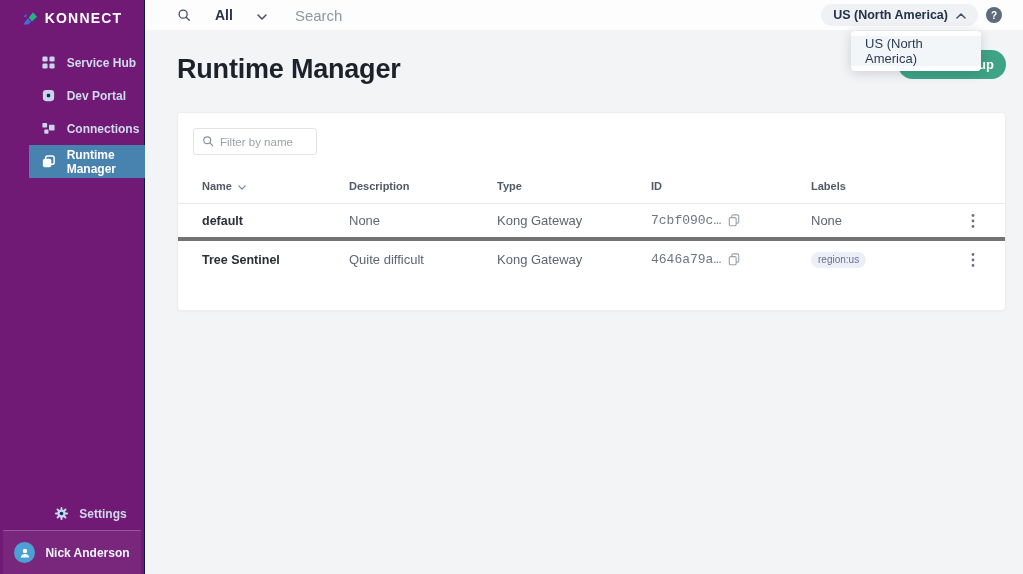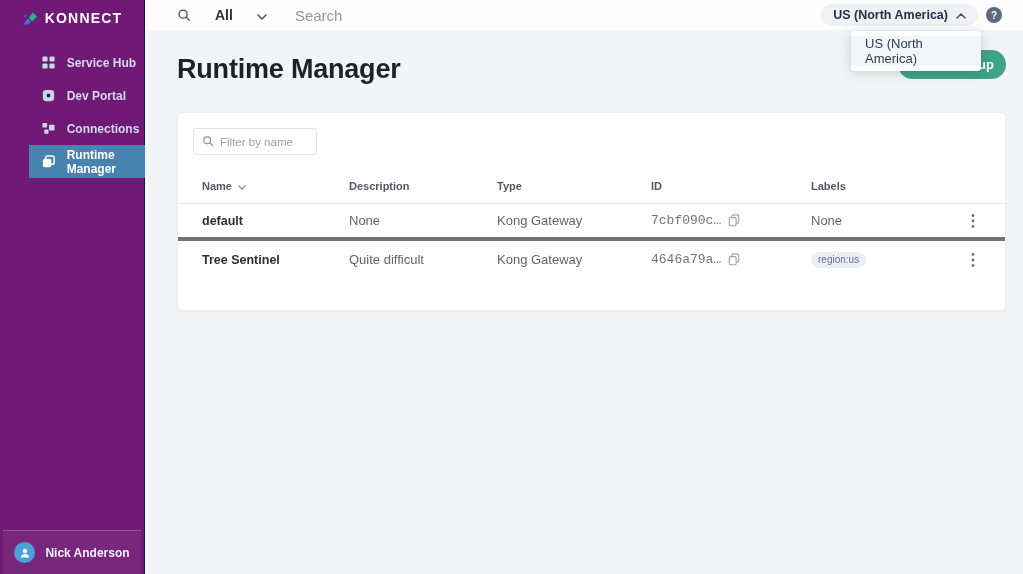--- a/index.html
+++ b/index.html
@@ -143,20 +143,33 @@
         </span>
         <span>Runtime Manager</span>
       </div>
 
     </nav>
 
     <div class="flex-spacer"></div>
 
     <nav class="nav" style="margin-top:0; margin-bottom:0;">
 
+      <div class="nav-item">
+        <span class="nav-icon">
+          <svg width="15" height="15" viewBox="0 0 16 16" fill="#c9d6ea">
+            <rect x="7" y="1" width="2" height="14" rx="1"></rect>
+            <rect x="7" y="1" width="2" height="14" rx="1" transform="rotate(45 8 8)"></rect>
+            <rect x="7" y="1" width="2" height="14" rx="1" transform="rotate(90 8 8)"></rect>
+            <rect x="7" y="1" width="2" height="14" rx="1" transform="rotate(135 8 8)"></rect>
+            <circle cx="8" cy="8" r="4.4"></circle>
+            <circle cx="8" cy="8" r="1.9" fill="#14295f"></circle>
+          </svg>
+        </span>
+        <span>Settings</span>
+      </div>
     </nav>
 
     <div class="user-row">
       <span class="avatar">
         <svg width="12" height="12" viewBox="0 0 12 12" fill="#ffffff">
           <circle cx="6" cy="4" r="2.2"></circle>
           <path d="M1.8 10.6c0-2.3 1.9-3.7 4.2-3.7s4.2 1.4 4.2 3.7z"></path>
         </svg>
       </span>
       <span>Nick Anderson</span>

